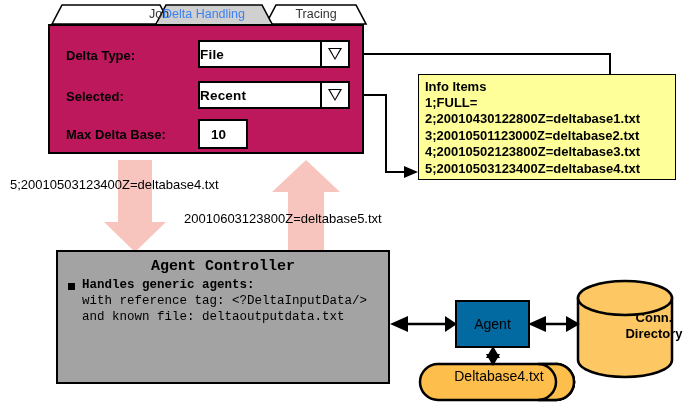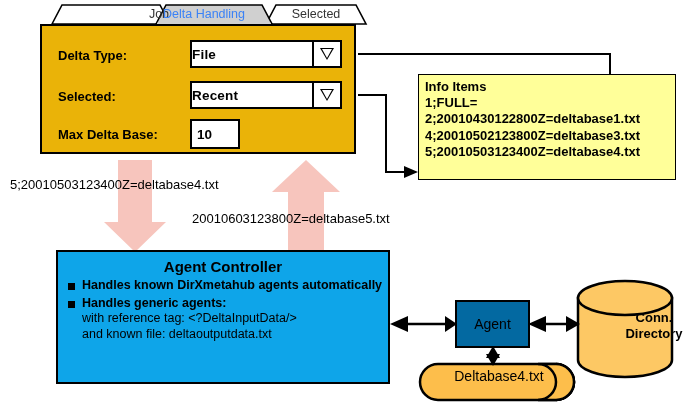--- a/index.html
+++ b/index.html
@@ -10,22 +10,22 @@
     position:relative;
     overflow:hidden;
     color:#000;
   }
   .stage{position:absolute;left:0;top:0;width:683px;height:406px;}
   svg.layer{position:absolute;left:0;top:0;width:683px;height:406px;pointer-events:none;}
   .abs{position:absolute;}
 
   
   #dialog-panel{
-    left:40px;top:24px;width:316px;height:130px;
-    background:#eab308;
+    left:48px;top:24px;width:316px;height:130px;
+    background:#be185d;
     border:2px solid #000;
     box-sizing:border-box;
   }
   .tabstrip{left:48px;top:3px;width:320px;height:22px;}
   .tab-label{
     position:absolute;top:4px;
     font-size:12.5px;
     color:#333;
     text-align:center;
     white-space:nowrap;
@@ -70,21 +70,21 @@
     border-left:5px solid transparent;
     border-right:5px solid transparent;
     border-top:9px solid #fff;
   }
   .textbox{
     position:absolute;
     box-sizing:border-box;
     background:#fff;border:2px solid #000;
     height:30px;width:50px;
     display:flex;align-items:center;
-    padding-left:5px;
+    padding-left:11px;
     font-size:13.5px;font-weight:bold;
   }
 
   
   #info-items{
     left:418px;top:74px;width:258px;height:106px;
     background:#ffff99;
     border:1.5px solid #000;
     box-sizing:border-box;
     padding:4px 0 0 6px;
@@ -99,23 +99,24 @@
   
   .annot{
     position:absolute;
     font-size:13px;
     white-space:nowrap;
   }
 
   
   #agent-controller{
     left:56px;top:250px;width:334px;height:134px;
-    background:#0ea5e9;
-    border:2px solid #000;
-    box-sizing:border-box;
+    background:#a3a3a3;
+    border:2px solid #000;
+    box-sizing:border-box;
+    font-family:Liberation Mono, monospace;
   }
   #agent-controller .ac-title{
     text-align:center;font-size:15px;font-weight:bold;
     margin-top:6px;
   }
   .bullet-row{
     display:flex;align-items:flex-start;
     margin:3px 0 0 10px;
   }
   .bullet-sq{
@@ -199,21 +200,21 @@
   <svg class="layer" viewBox="0 0 683 406">
     <polygon points="52,24 62,5 160,5 170,24" fill="#ffffff" stroke="#000" stroke-width="1.6"></polygon>
     <polygon points="266,24 276,5 356,5 366,24" fill="#ffffff" stroke="#000" stroke-width="1.6"></polygon>
     <polygon points="156,24 166,5 262,5 272,24" fill="#d0d0d0" stroke="#000" stroke-width="1.6"></polygon>
     <line x1="157" y1="24" x2="271" y2="24" stroke="#d0d0d0" stroke-width="2.5"></line>
   </svg>
 
   <div class="tabstrip abs">
     <div class="tab-label" style="left:62px;width:98px;">Job</div>
     <div class="tab-label active" style="left:108px;width:96px;">Delta Handling</div>
-    <div class="tab-label" style="left:228px;width:80px;">Selected</div>
+    <div class="tab-label" style="left:228px;width:80px;">Tracing</div>
   </div>
 
   <div id="dialog-panel" class="abs">
 
     <div class="field-label" style="left:16px;top:22px;">Delta Type:</div>
     <div class="combo" style="left:148px;top:14px;width:152px;">
       <div class="val">File</div>
       <div class="arrowbox">
           <div class="tri"></div>
         </div>
@@ -228,34 +229,31 @@
     </div>
 
     <div class="field-label" style="left:16px;top:101px;">Max Delta Base:</div>
     <div class="textbox" style="left:148px;top:93px;">10</div>
   </div>
 
   <div id="info-items" class="abs">
     <div class="title">Info Items</div>
     <div class="line">1;FULL=</div>
     <div class="line">2;20010430122800Z=deltabase1.txt</div>
+    <div class="line">3;20010501123000Z=deltabase2.txt</div>
     <div class="line">4;20010502123800Z=deltabase3.txt</div>
     <div class="line">5;20010503123400Z=deltabase4.txt</div>
   </div>
 
   <div class="annot abs" style="left:10px;top:177px;">5;20010503123400Z=deltabase4.txt</div>
-  <div class="annot abs" style="left:184px;top:211px;margin-left:8px;">20010603123800Z=deltabase5.txt</div>
+  <div class="annot abs" style="left:184px;top:211px;">20010603123800Z=deltabase5.txt</div>
 
   <div id="agent-controller" class="abs">
     <div class="ac-title">Agent Controller</div>
 
-    <div class="bullet-row">
-      <div class="bullet-sq"></div>
-      <div class="bullet-txt">Handles known DirXmetahub agents automatically</div>
-    </div>
 
     <div class="bullet-row">
       <div class="bullet-sq"></div>
       <div class="bullet-txt">Handles generic agents:</div>
     </div>
     <div class="sub-txt">with reference tag: &lt;?DeltaInputData/&gt;</div>
     <div class="sub-txt">and known file: deltaoutputdata.txt</div>
   </div>
 
   <div id="agent-box" class="abs">Agent</div>

